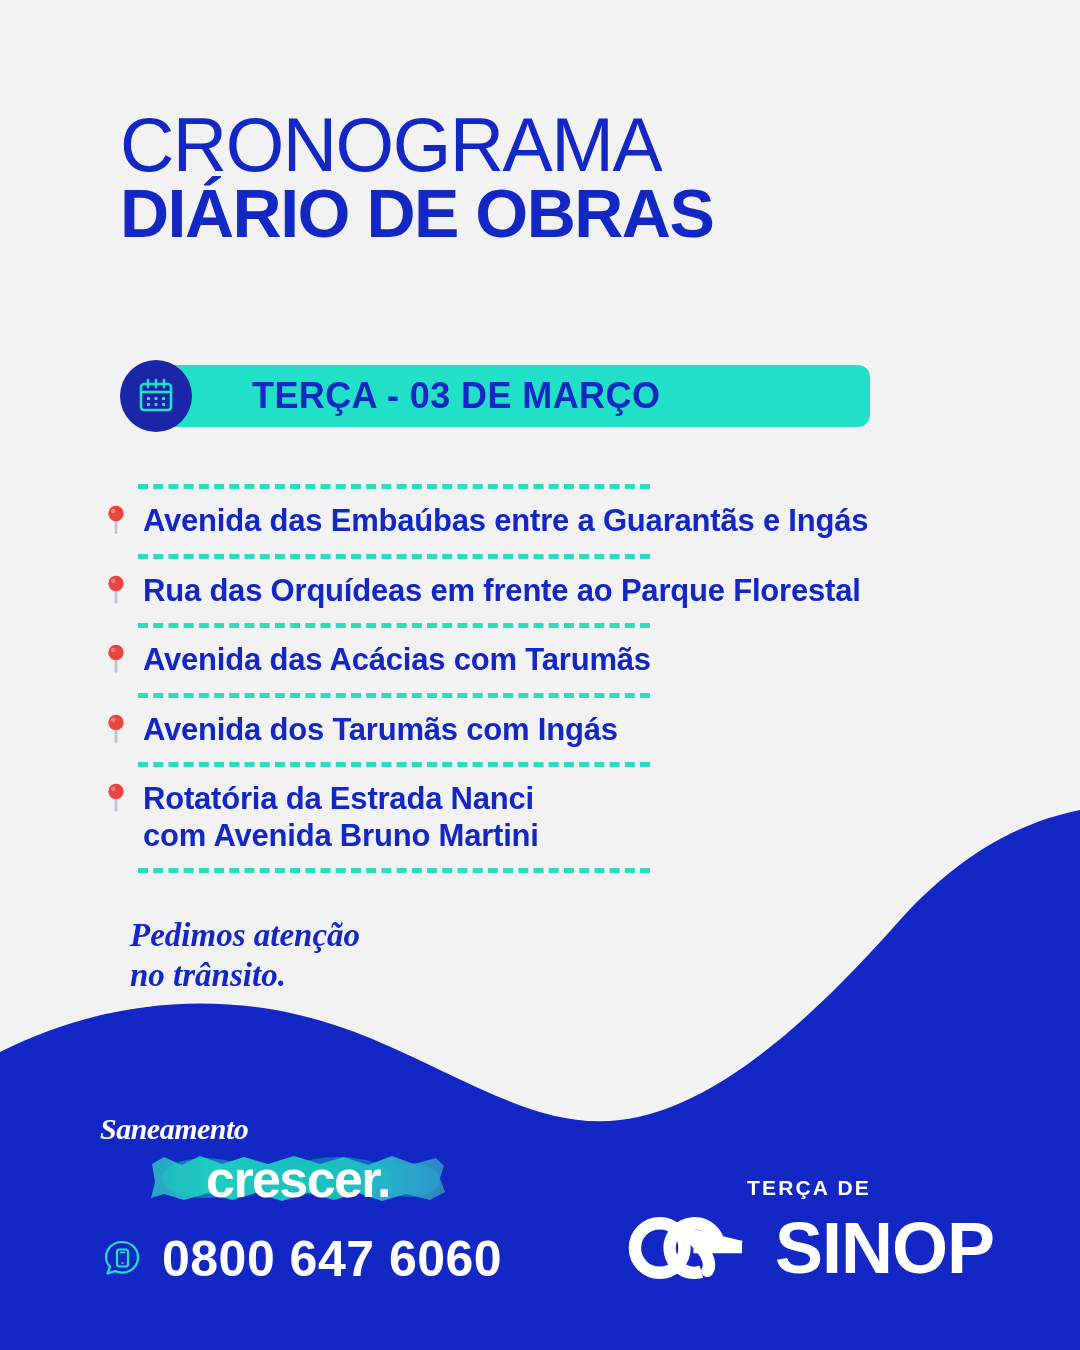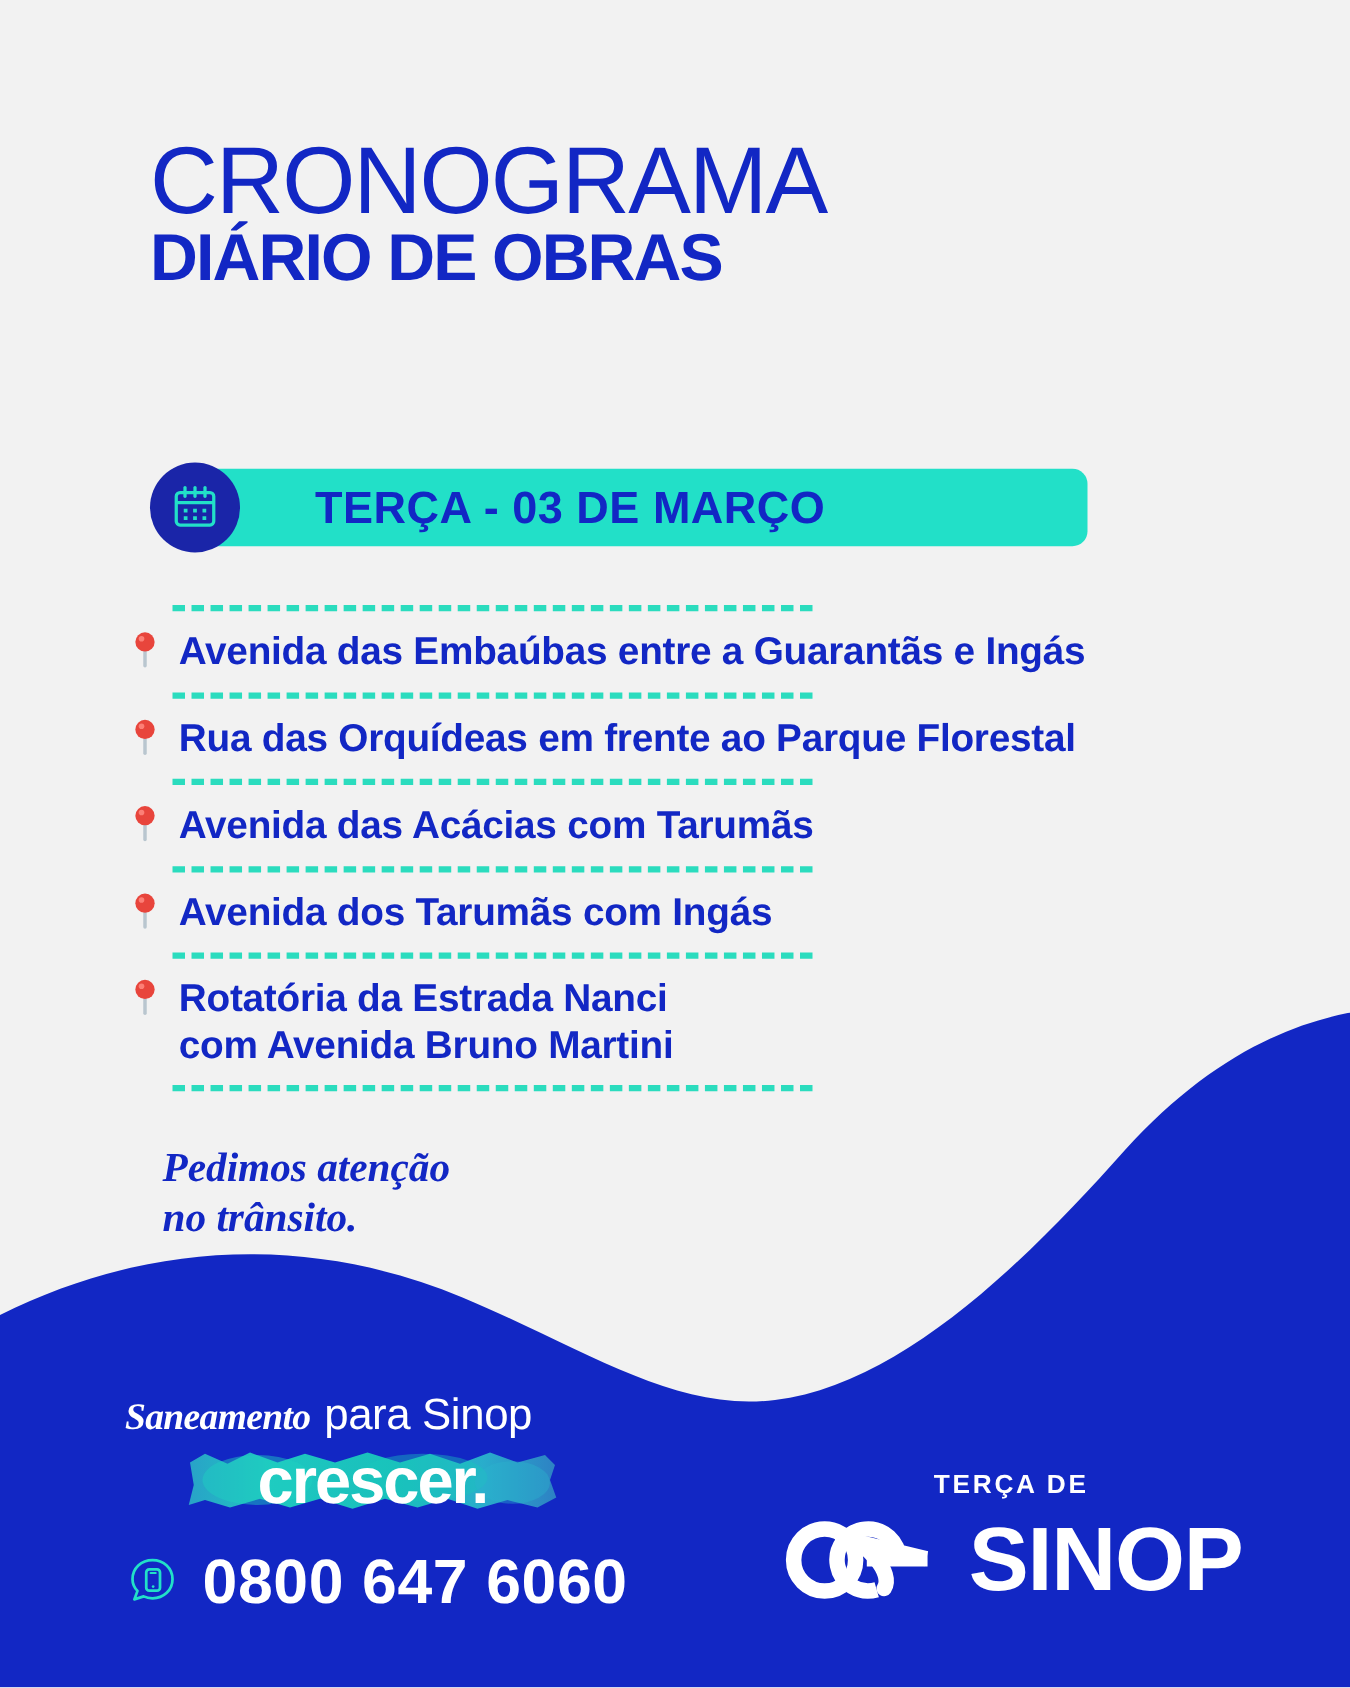--- a/index.html
+++ b/index.html
@@ -27,28 +27,28 @@
     color:#1227c4; letter-spacing:-1px;
   }
   .title-1{
     font-size:76px; line-height:0.92; font-weight:400;
     color:#1227c4; letter-spacing:-1.5px;
     margin-top:22px;
     transform:scaleX(0.99);
     transform-origin:left;
   }
   .title-2{
-    font-size:53px; line-height:0.94; font-weight:700;
+    font-size:68px; line-height:0.94; font-weight:700;
     color:#1227c4; letter-spacing:-1.5px;
     margin-top:2px;
   }
 
   
   .date-banner{
-    position:absolute; left:120px; top:372px; z-index:3;
+    position:absolute; left:120px; top:362px; z-index:3;
     display:flex; align-items:center; height:68px;
   }
   .date-pill{
     position:absolute; left:40px; top:3px;
     width:710px; height:62px;
     background:#22e0c8; border-radius:12px;
   }
   .cal-badge{
     position:relative; z-index:2;
     width:72px; height:72px; border-radius:50%;
@@ -231,21 +231,20 @@
   <div class="dash"></div>
 
 </div>
 
 <div class="note">Pedimos atenção
 no trânsito.</div>
 
 <div class="brand">
   <div class="brand-line1">
     <span class="saneamento">Saneamento</span>
-    <span class="para-sinop">para Sinop</span>
   </div>
   <div class="crescer-wrap">
     <svg class="crescer-brush" viewBox="0 0 300 52" preserveAspectRatio="none">
       <defs>
         <linearGradient id="bg1" x1="0" y1="0" x2="1" y2="0">
           <stop offset="0%" stop-color="#2aa9c8"></stop>
           <stop offset="22%" stop-color="#1fd0c0"></stop>
           <stop offset="55%" stop-color="#19c8bb"></stop>
           <stop offset="80%" stop-color="#2ab4cc"></stop>
           <stop offset="100%" stop-color="#2f86c4"></stop>

